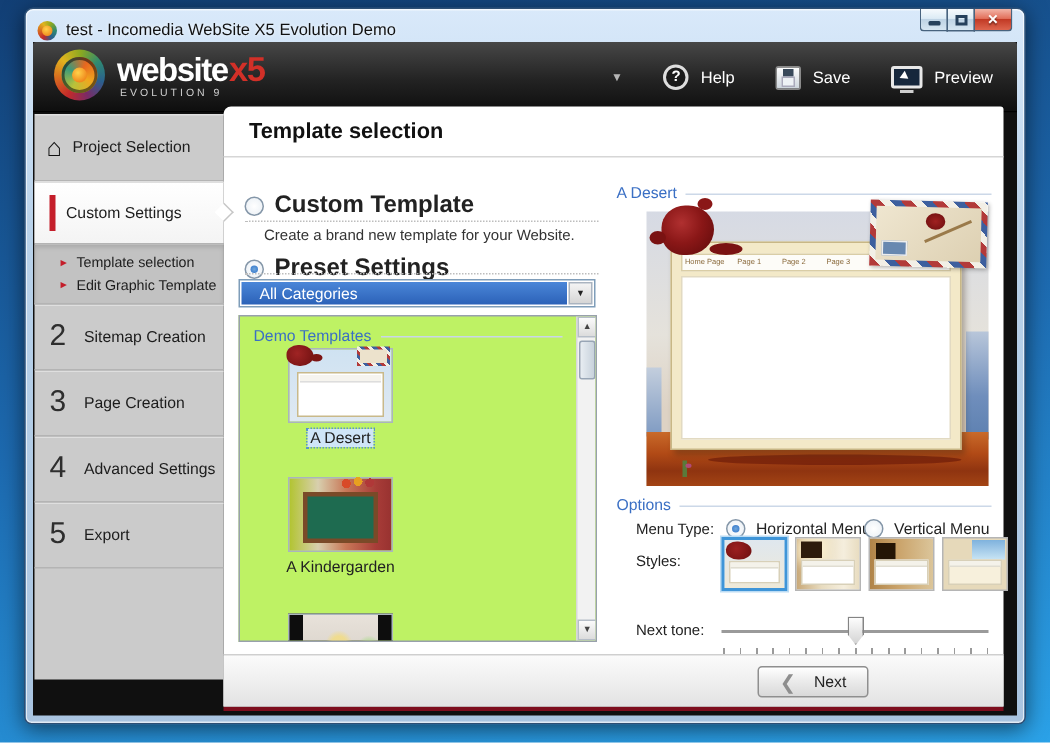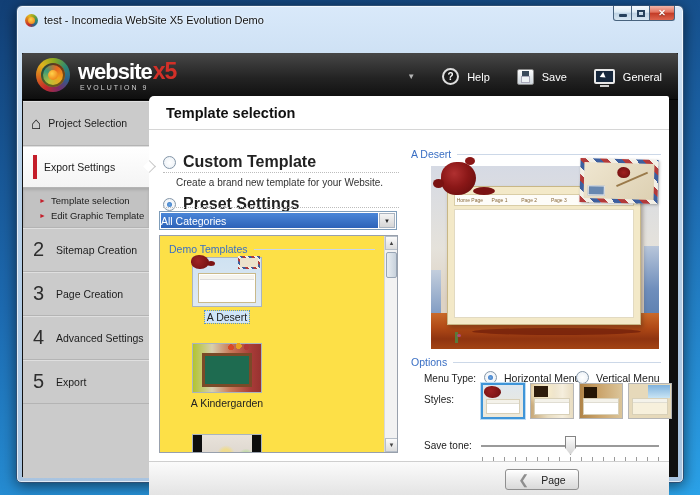--- a/index.html
+++ b/index.html
@@ -27,21 +27,21 @@
   .win-btn { width:19px; height:15px; border:1px solid #48637e; border-top:none; margin-left:-1px;
     background:linear-gradient(#f6fafd 0%,#dcebf5 45%,#bed3e4 50%,#d6e6f2 100%);
     display:flex; align-items:center; justify-content:center; cursor:default; }
   .win-btn:first-child { border-radius:0 0 0 3px; }
   .win-btn.close { width:26px; border-radius:0 0 3px 0;
     background:linear-gradient(#f2b5a8 0%,#e2705b 45%,#c23a25 50%,#dd654e 100%);
     color:#fff; font-size:9px; font-weight:bold; text-shadow:0 1px 1px rgba(0,0,0,.4); }
   .glyph-min { width:8px; height:3px; background:#26415c; border-radius:1px; margin-top:5px; }
   .glyph-max { width:8px; height:7px; border:2px solid #26415c; }
   
-  .app { position:absolute; left:5px; right:5px; top:22px; bottom:5px; background:#101010; border-radius:0;margin-top:25px; }
+  .app { position:absolute; left:5px; right:5px; top:22px; bottom:5px; background:#101010; border-radius:0; }
   .app-header { position:absolute; left:0; top:0; right:0; height:47px;
     background:linear-gradient(#474747 0%,#232323 55%,#0e0e0e 100%); border-bottom:1px solid #000; border-radius:2px 2px 0 0; }
   .logo { position:absolute; left:14px; top:5px; display:flex; align-items:center; gap:8px; }
   .swirl { width:34px; height:34px; border-radius:50%;
     background:conic-gradient(from 210deg,#c32a2a,#d86a1f,#e0b41e,#8aa821,#2e8a72,#2b5f8e,#7a2a66,#c32a2a); position:relative; }
   .swirl::before { content:""; position:absolute; inset:5px; border-radius:50%;
     background:conic-gradient(from 30deg,#e8671f,#f0a71e,#b8c23a,#3a9a7a,#e8671f); box-shadow:inset 0 0 0 2px rgba(15,15,15,.55); }
   .swirl::after { content:""; position:absolute; inset:12px; border-radius:50%;
     background:radial-gradient(circle at 40% 35%, #ffd24a,#f08a1e 70%); }
   .logo-text { display:flex; flex-direction:column; line-height:1; }
@@ -83,25 +83,25 @@
   .title-sep { position:absolute; left:0; top:33px; right:0; height:1px; background:#d6d6d6; }
   .page-desc { position:absolute; left:10px; top:41px; font-size:10.5px; color:#333; }
   .radio { width:13px; height:13px; border-radius:50%; border:1px solid #8496a8; background:radial-gradient(#fff,#e8eef4); position:relative; flex:0 0 13px; }
   .radio.checked::after { content:""; position:absolute; inset:3px; border-radius:50%; background:radial-gradient(#6ea6dc,#2e71c8); }
   .radio-row { position:absolute; display:flex; align-items:center; gap:7px; cursor:default; }
   .radio-label-big { font-size:16px; font-weight:bold; color:#222; }
   .dotted { position:absolute; border-top:1px dotted #bdbdbd; }
   .small-desc { position:absolute; font-size:10px; color:#333; }
   
   .combo { position:absolute; left:10px; top:115px; width:238px; height:19px; border:1px solid #7f9db9; background:#fff; display:flex; cursor:default; }
-  .combo-value { flex:1; margin:1px; background:linear-gradient(#4a86d8,#2c62b8); color:#fff; font-size:10.5px; display:flex; align-items:center; padding-left:0; }
+  .combo-value { flex:1; margin:1px; background:linear-gradient(#4a86d8,#2c62b8); color:#fff; font-size:10.5px; display:flex; align-items:center; padding-left:12px; }
   .combo-arrow { width:16px; margin:1px 1px 1px 0; background:linear-gradient(#f4f4f4,#d6d6d6); border:1px solid #aab4c0;
     display:flex; align-items:center; justify-content:center; font-size:6px; color:#222; }
   
-  .listbox { position:absolute; left:10px; top:139px; width:239px; height:218px; border:1px solid #98a0ac; background:#fde047; overflow:hidden; }
+  .listbox { position:absolute; left:10px; top:139px; width:239px; height:218px; border:1px solid #98a0ac; background:#bef264; overflow:hidden; }
   .group-row { position:absolute; left:9px; top:7px; right:22px; display:flex; align-items:center; gap:6px; }
   .group-label { font-size:10.5px; color:#3a6fc4; white-space:nowrap; }
   .group-line { flex:1; height:1px; background:#c9d6ea; }
   .tpl-thumb { position:absolute; left:32px; width:70px; height:50px; border:1px solid #aab4be; cursor:default; }
   .tpl-name { position:absolute; left:0; width:134px; text-align:center; font-size:10.5px; color:#222; cursor:default; }
   .tpl-name.selected span { background:#cfe5f8; outline:1px dotted #5a93cc; padding:0 2px; }
   
   .t-desert { background:linear-gradient(#cfe2f2,#dfe9f2); overflow:visible; }
   .t-desert .page { position:absolute; left:5px; right:5px; top:15px; bottom:3px; background:#fff; border:1px solid #c9b98a; }
   .t-desert .page::before { content:""; position:absolute; left:1px; right:1px; top:1px; height:4px; background:#f6f4ee; border-bottom:1px solid #ddd; }
@@ -236,33 +236,33 @@
         <div class="h-action">
           <span class="help-icon">?</span>
           <span>Help</span>
         </div>
         <div class="h-action">
           <span class="save-icon"></span>
           <span>Save</span>
         </div>
         <div class="h-action">
           <span class="preview-icon"></span>
-          <span>General</span>
+          <span>Preview</span>
         </div>
       </div>
     </div>
 
     <div class="sidebar">
       <div class="side-item" style="height:45px;">
         <span class="home-icon">⌂</span>
         <span>Project Selection</span>
       </div>
       <div class="side-item selected" style="height:42px;">
         <span class="step-bar"></span>
-        <span>Export Settings</span>
+        <span>Custom Settings</span>
         <span class="notch"></span>
       </div>
       <div class="side-sub" style="height:40px;">
         <div class="sub-item">
           <span class="sub-arrow">►</span>
           <span>Template selection</span>
         </div>
         <div class="sub-item">
           <span class="sub-arrow">►</span>
           <span>Edit Graphic Template</span>
@@ -403,28 +403,28 @@
             <span class="wpage"></span>
           </div>
         <div class="sthumb s3">
             <span class="wpage"></span>
           </div>
         <div class="sthumb s4">
             <span class="wpage"></span>
           </div>
       </div>
 
-      <div class="opt-label" style="left:275px; top:344px;">Save tone:</div>
+      <div class="opt-label" style="left:275px; top:344px;">Next tone:</div>
       <div class="slider-track"></div>
       <div class="slider-thumb"></div>
       <div class="slider-ticks"></div>
 
       <div class="cfooter">
         <div class="btn btn-back">
           <span class="chev">❮</span>
-          <span>Page</span>
+          <span>Next</span>
         </div>
       </div>
     </div>
 
     <div class="red-underline"></div>
   </div>
 </div>
 
 </body></html>

